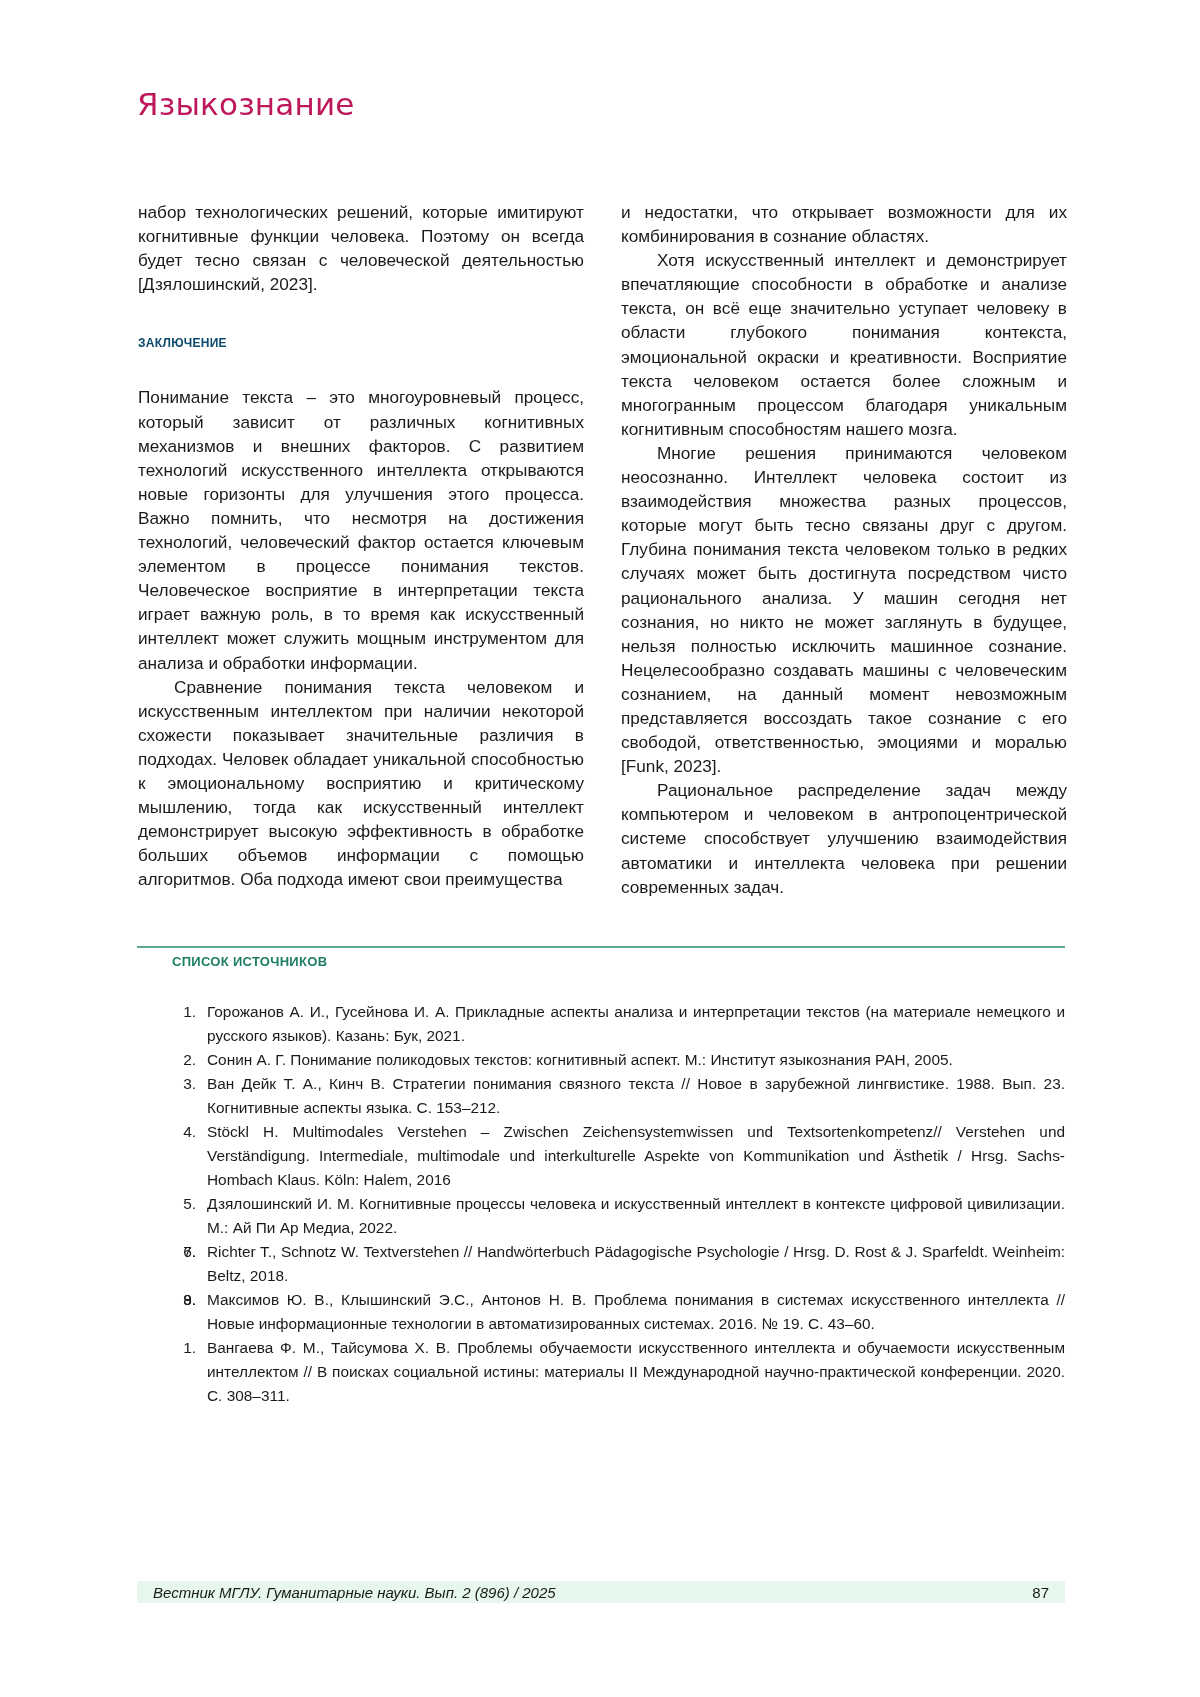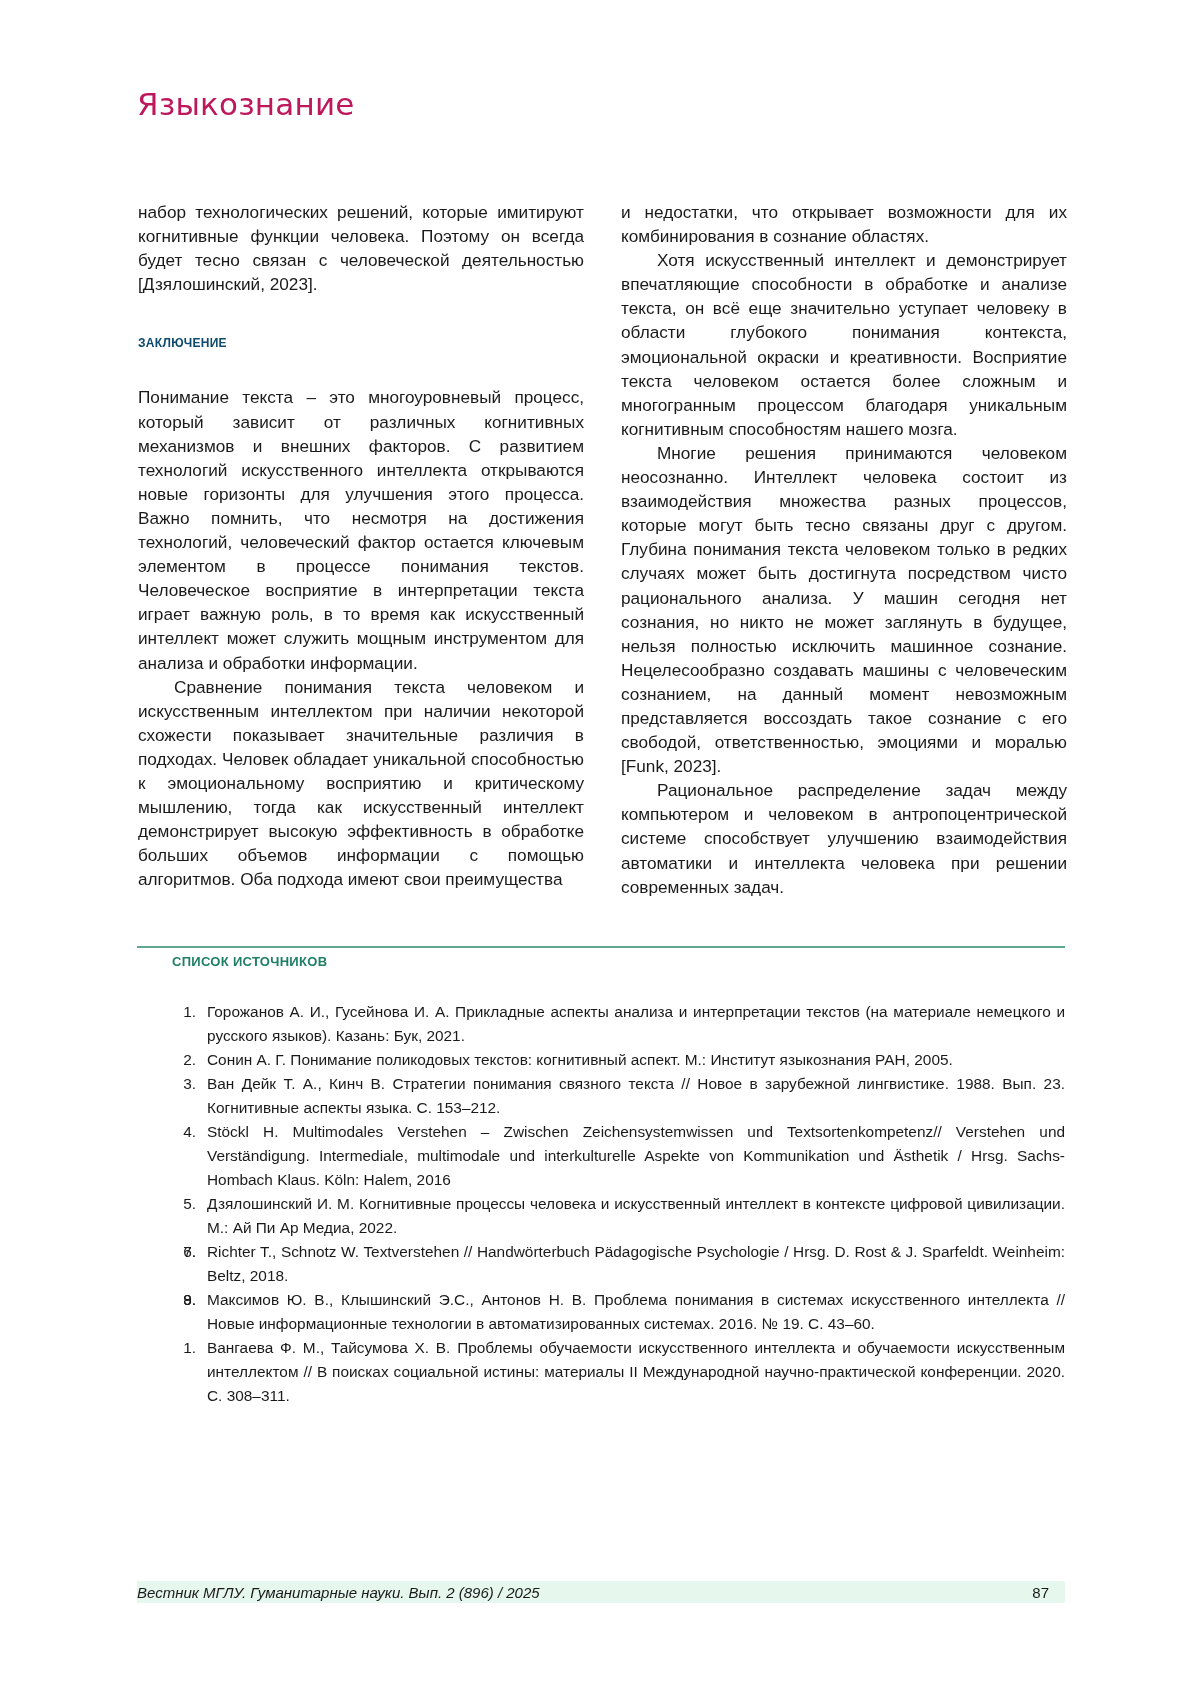--- a/index.html
+++ b/index.html
@@ -17,21 +17,21 @@
                      margin: 35px 0 30px 0; }
   .refs-rule { position: absolute; left: 137px; top: 946px; width: 928px; height: 2px; background: #5fa88f; }
   .refs-heading { position: absolute; left: 172px; top: 954px; color: #1f7f66; font-weight: bold;
                   font-size: 13px; letter-spacing: 0.3px; }
   .refs { position: absolute; left: 160px; top: 1000px; width: 905px; margin: 0; padding: 0; list-style: none;
           font-size: 15.4px; line-height: 24px; }
   .refs li { position: relative; padding-left: 47px; text-align: justify; }
   .refs li .num { position: absolute; left: 0; width: 36px; text-align: right; }
   .footer { position: absolute; left: 137px; top: 1581px; width: 928px; height: 22px; background: #e6f7ee;
             display: flex; justify-content: space-between; align-items: center; font-size: 15px; }
-  .footer .journal { font-style: italic; padding-left: 0; }
+  .footer .journal { font-style: italic; padding-left: 16px; }
   .footer .page { padding-right: 16px; }
 </style>
 </head>
 <body>
 
 <div class="running-head">Языкознание</div>
 
 <div class="col left">
   <p>набор технологических решений, которые имитируют когнитивные функции человека. Поэтому он всегда будет тесно связан с человеческой деятельностью [Дзялошинский, 2023].</p>
   <div class="section-heading">ЗАКЛЮЧЕНИЕ</div>

